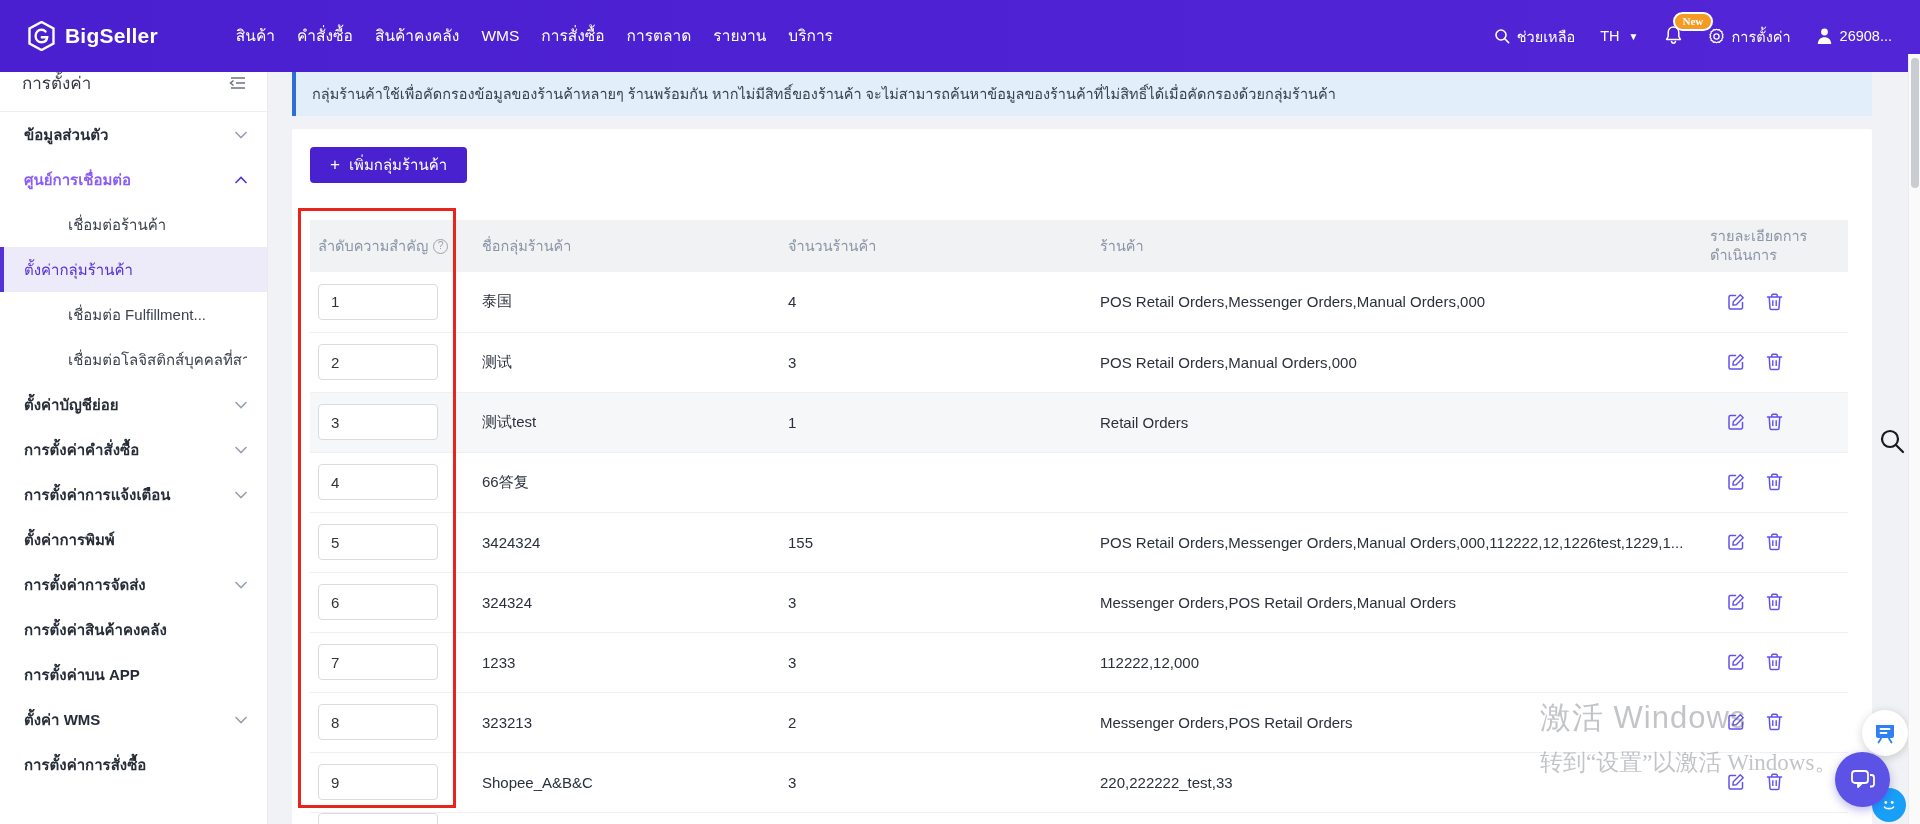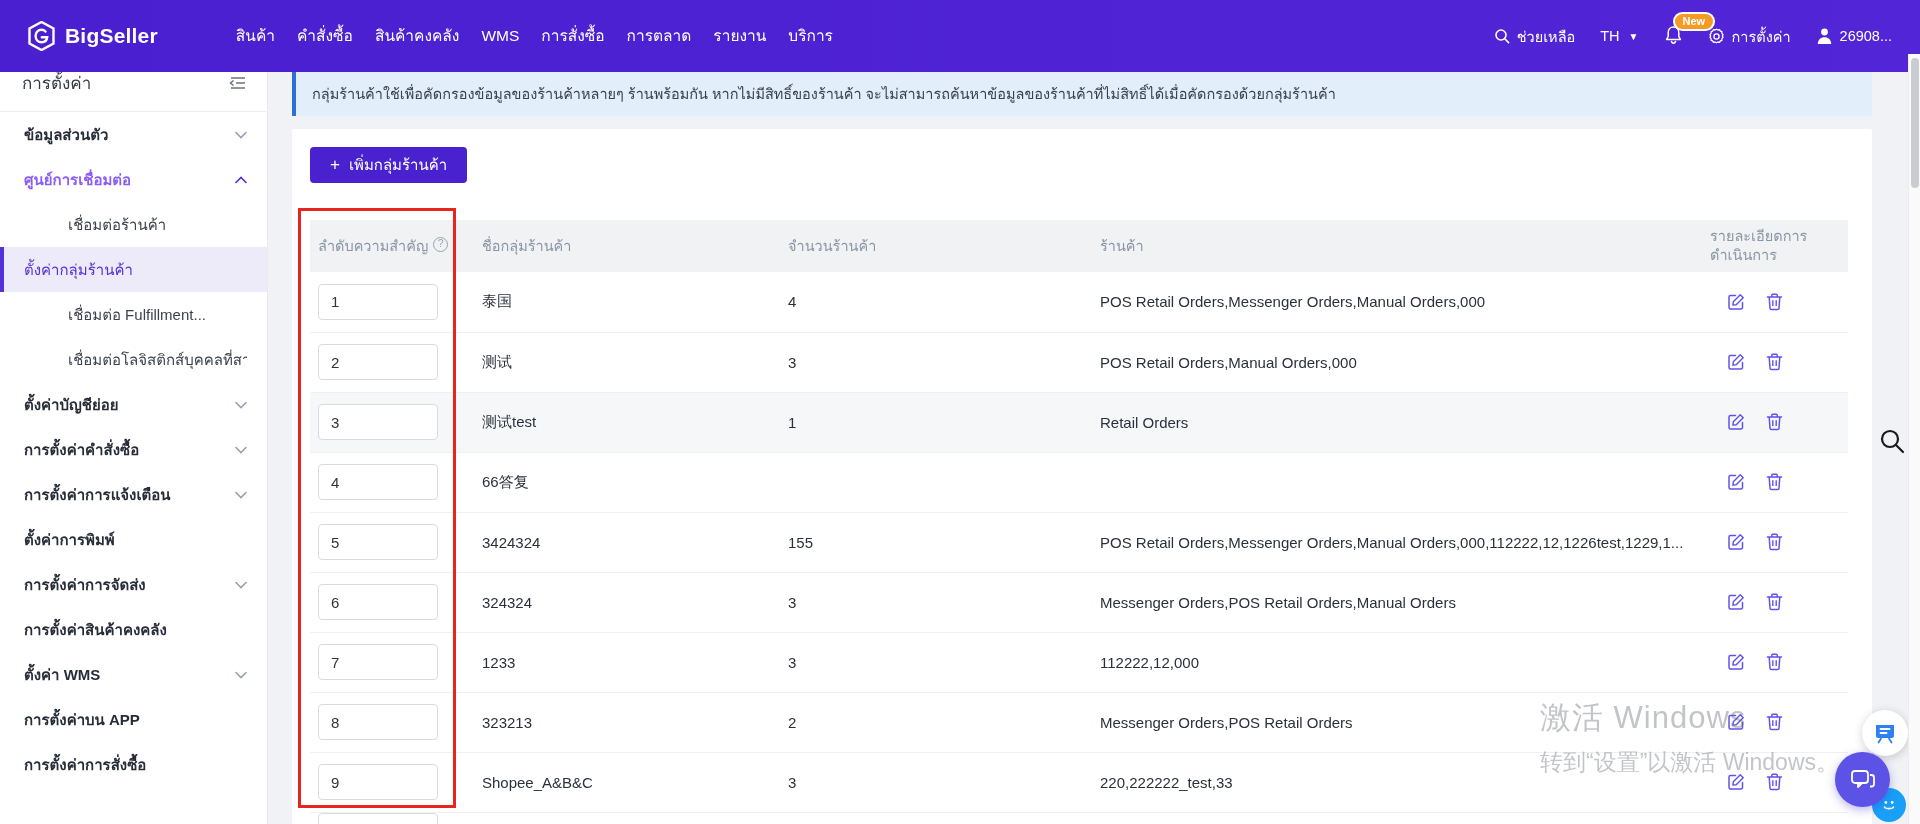--- a/index.html
+++ b/index.html
@@ -11,21 +11,21 @@
   .topbar { position:absolute; top:0; left:0; right:0; height:72px;
     background:linear-gradient(90deg,#4a1fd0,#5226d6); color:#fff;
     display:flex; align-items:center; padding:0 28px; z-index:20; }
   .brand { display:flex; align-items:center; gap:10px; font-size:21px; font-weight:700; letter-spacing:.2px; }
   .main-nav { display:flex; margin-left:78px; gap:22px; font-size:15.5px; white-space:nowrap; }
   .nav-item { cursor:pointer; line-height:54px; }
   .topbar-right { margin-left:auto; display:flex; align-items:center; gap:25px; font-size:14.5px; white-space:nowrap; }
   .tb-group { display:flex; align-items:center; gap:7px; cursor:pointer; }
   .bell-wrap { position:relative; cursor:pointer; }
   .new-badge { position:absolute; top:-13px; left:9px; background:#f59a23; color:#fff;
-    font-size:11px; font-weight:700; padding:1px 8px 2px; border-radius:10px; border:2px solid #fff; }
+    font-size:11px; font-weight:700; padding:1px 8px 2px; border-radius:10px; border:2px solid #fff;font-family:Liberation Serif, serif; }
   .caret { font-size:10px; margin-left:2px; }
 
   
   .sidebar { position:absolute; top:54px; left:0; width:268px; bottom:0; background:#fff;
     border-right:1px solid #e8eaee; z-index:10; overflow:hidden; }
   .sidebar-header { height:58px; display:flex; align-items:center; justify-content:space-between;
     padding:0 20px 0 22px; font-size:17px; color:#333a45; border-bottom:1px solid #eceef2; }
   .side-item { height:45px; display:flex; align-items:center; justify-content:space-between;
     padding:0 20px 0 24px; font-size:15px; color:#272d38; cursor:pointer; }
   .side-item .lbl { overflow:hidden; white-space:nowrap; }
@@ -49,35 +49,35 @@
 
   table.grid { width:1538px; border-collapse:collapse; table-layout:fixed; margin-top:37px; }
   .grid thead tr { background:#f1f2f4; }
   .grid th { height:52px; font-weight:400; color:#8a95a6; font-size:14.5px; text-align:left;
     padding:0 8px; vertical-align:middle; line-height:1.3; }
   .grid td { height:60px; border-bottom:1px solid #eef0f3; font-size:15px; color:#2b313c;
     padding:0 8px; white-space:nowrap; overflow:hidden; }
   .grid tr.hovered td { background:#f6f7f9; }
   .prio-input { width:120px; height:36px; border:1px solid #d7dbe2; border-radius:4px;
     padding:0 12px; font-size:15px; color:#333; background:#fff; font-family:inherit; }
-  .th-flex { display:flex; align-items:flex-start; gap:5px; }
+  .th-flex { display:flex; align-items:center; gap:5px; }
   .q-icon { width:15px; height:15px; border:1px solid #9aa3b2; border-radius:50%; color:#9aa3b2;
     font-size:10.5px; display:inline-flex; align-items:center; justify-content:center; flex:none; }
   .actions { display:flex; align-items:center; gap:21px; margin-left:17px; }
   .act-icon { cursor:pointer; display:inline-flex; }
   .partial td { vertical-align:top; border-bottom:none; }
   .partial .prio-input { margin-top:0; }
 
   
   .red-annotation { position:absolute; left:298px; top:208px; width:158px; height:600px;
     border:3px solid #e8251d; z-index:30; pointer-events:none; }
   .watermark { position:absolute; left:1540px; top:697px; color:rgba(95,100,110,.38); z-index:25;
     pointer-events:none; white-space:nowrap; }
   .wm1 { font-size:31px; letter-spacing:1px; }
-  .wm2 { font-size:23px; margin-top:8px; }
+  .wm2 { font-size:23px; margin-top:8px;font-family:Liberation Serif, serif; }
 
   .edge-search { position:absolute; left:1878px; top:427px; z-index:28; cursor:pointer; }
 
   .fab { position:absolute; border-radius:50%; display:flex; align-items:center; justify-content:center; z-index:40; cursor:pointer; }
   .fab-board { left:1862px; top:710px; width:46px; height:46px; background:#fff; box-shadow:0 2px 10px rgba(0,0,0,.18); }
   .fab-chat { left:1835px; top:752px; width:55px; height:55px; background:#5d52e6; box-shadow:0 3px 10px rgba(60,50,200,.35); z-index:41; }
   .fab-smile { left:1872px; top:788px; width:34px; height:34px; background:#18a0f8; z-index:40; }
 
   .scrollbar { position:absolute; right:0; top:54px; bottom:0; width:12px; background:#fafafa;
     border-left:1px solid #ececec; z-index:50; }
@@ -225,29 +225,29 @@
           <span class="chev">
             <svg width="12" height="8" viewBox="0 0 12 8">
               <path d="M1 1.5 L6 6.5 L11 1.5" stroke="currentColor" stroke-width="1.6" fill="none" stroke-linecap="round"></path>
             </svg>
           </span>
         </div>
         <div class="side-item lvl1">
           <span class="lbl">การตั้งค่าสินค้าคงคลัง</span>
         </div>
         <div class="side-item lvl1">
+          <span class="lbl">การตั้งค่าบน APP</span>
+        </div>
+        <div class="side-item lvl1">
           <span class="lbl">ตั้งค่า WMS</span>
           <span class="chev">
             <svg width="12" height="8" viewBox="0 0 12 8">
               <path d="M1 1.5 L6 6.5 L11 1.5" stroke="currentColor" stroke-width="1.6" fill="none" stroke-linecap="round"></path>
             </svg>
           </span>
-        </div>
-        <div class="side-item lvl1">
-          <span class="lbl">การตั้งค่าบน APP</span>
         </div>
         <div class="side-item lvl1">
           <span class="lbl">การตั้งค่าการสั่งซื้อ</span>
         </div>
       </div>
   </div>
 
   <div class="main">
     <div class="banner">
       <span>กลุ่มร้านค้าใช้เพื่อคัดกรองข้อมูลของร้านค้าหลายๆ ร้านพร้อมกัน หากไม่มีสิทธิ์ของร้านค้า จะไม่สามารถค้นหาข้อมูลของร้านค้าที่ไม่สิทธิ์ได้เมื่อคัดกรองด้วยกลุ่มร้านค้า</span>

